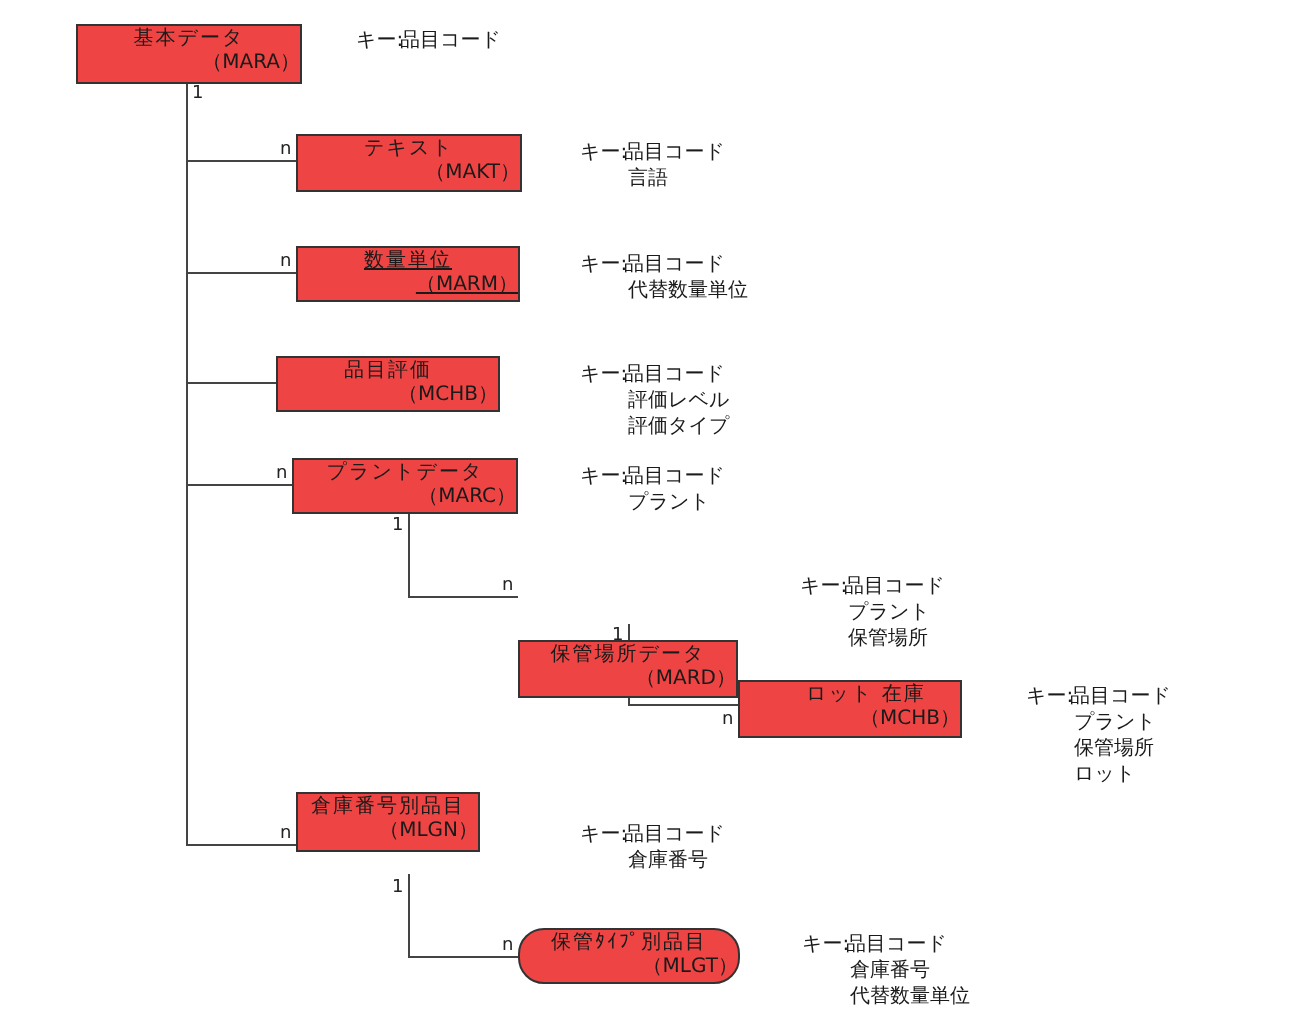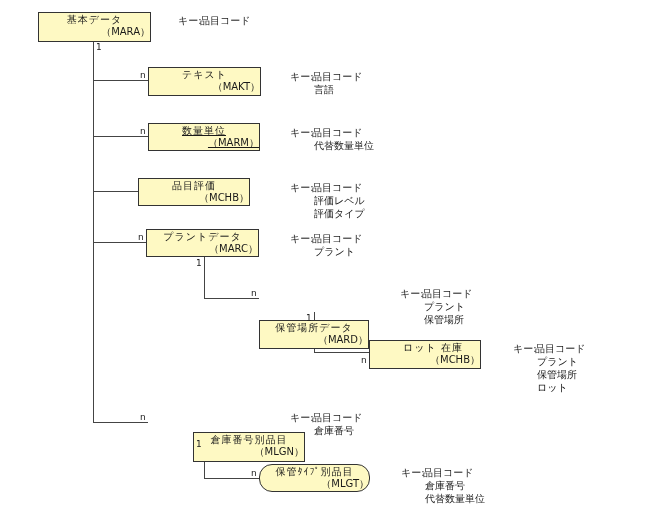--- a/index.html
+++ b/index.html
@@ -1,18 +1,18 @@
 <!DOCTYPE html>
 <html><head>
 <meta charset="utf-8">
 <style>
   html, body { margin:0; padding:0; background:#ffffff; }
   body { width:647px; height:518px; position:relative; overflow:hidden;
          font-family:"DejaVu Sans", sans-serif; color:#1a1a1a; }
-  .box { position:absolute; border:1px solid #333; background:#fef9c3; box-sizing:border-box;
+  .box { position:absolute; border:1px solid #333; background:#ef4444; box-sizing:border-box;
          text-align:center; font-size:10px; line-height:12px; padding-top:1px; }
   .box .t { display:block; letter-spacing:1px; }
   .box .c { display:block;text-align:right; }
   .line { position:absolute; background:#444; }
   .card { position:absolute; font-size:9px; color:#222; }
   .key { position:absolute; font-size:10px; line-height:13px; white-space:nowrap; }
   .key .lbl { display:inline-block; width:22px; }
   .key .v { display:block; padding-left:24px; }
   .key .v.first { display:inline; padding-left:0; }
 </style>
@@ -101,21 +101,21 @@
   <span class="c">（MCHB）</span>
 </div>
 <div class="key" style="left:513px;top:342px;">
   <span class="lbl">キー:</span><span class="v first">品目コード</span>
   <span class="v">プラント</span>
   <span class="v">保管場所</span>
   <span class="v">ロット</span>
 </div>
 
 <div class="card" style="left:140px;top:412px;">n</div>
-<div class="box" style="left:148px;top:432px;width:112px;height:30px;margin-left:45px;">
+<div class="box" style="left:148px;top:396px;width:92px;height:30px;">
   <span class="t">倉庫番号別品目</span>
   <span class="c">（MLGN）</span>
 </div>
 <div class="card" style="left:196px;top:439px;">1</div>
 <div class="key" style="left:290px;top:411px;">
   <span class="lbl">キー:</span><span class="v first">品目コード</span>
   <span class="v">倉庫番号</span>
 </div>
 
 <div class="card" style="left:251px;top:468px;">n</div>

